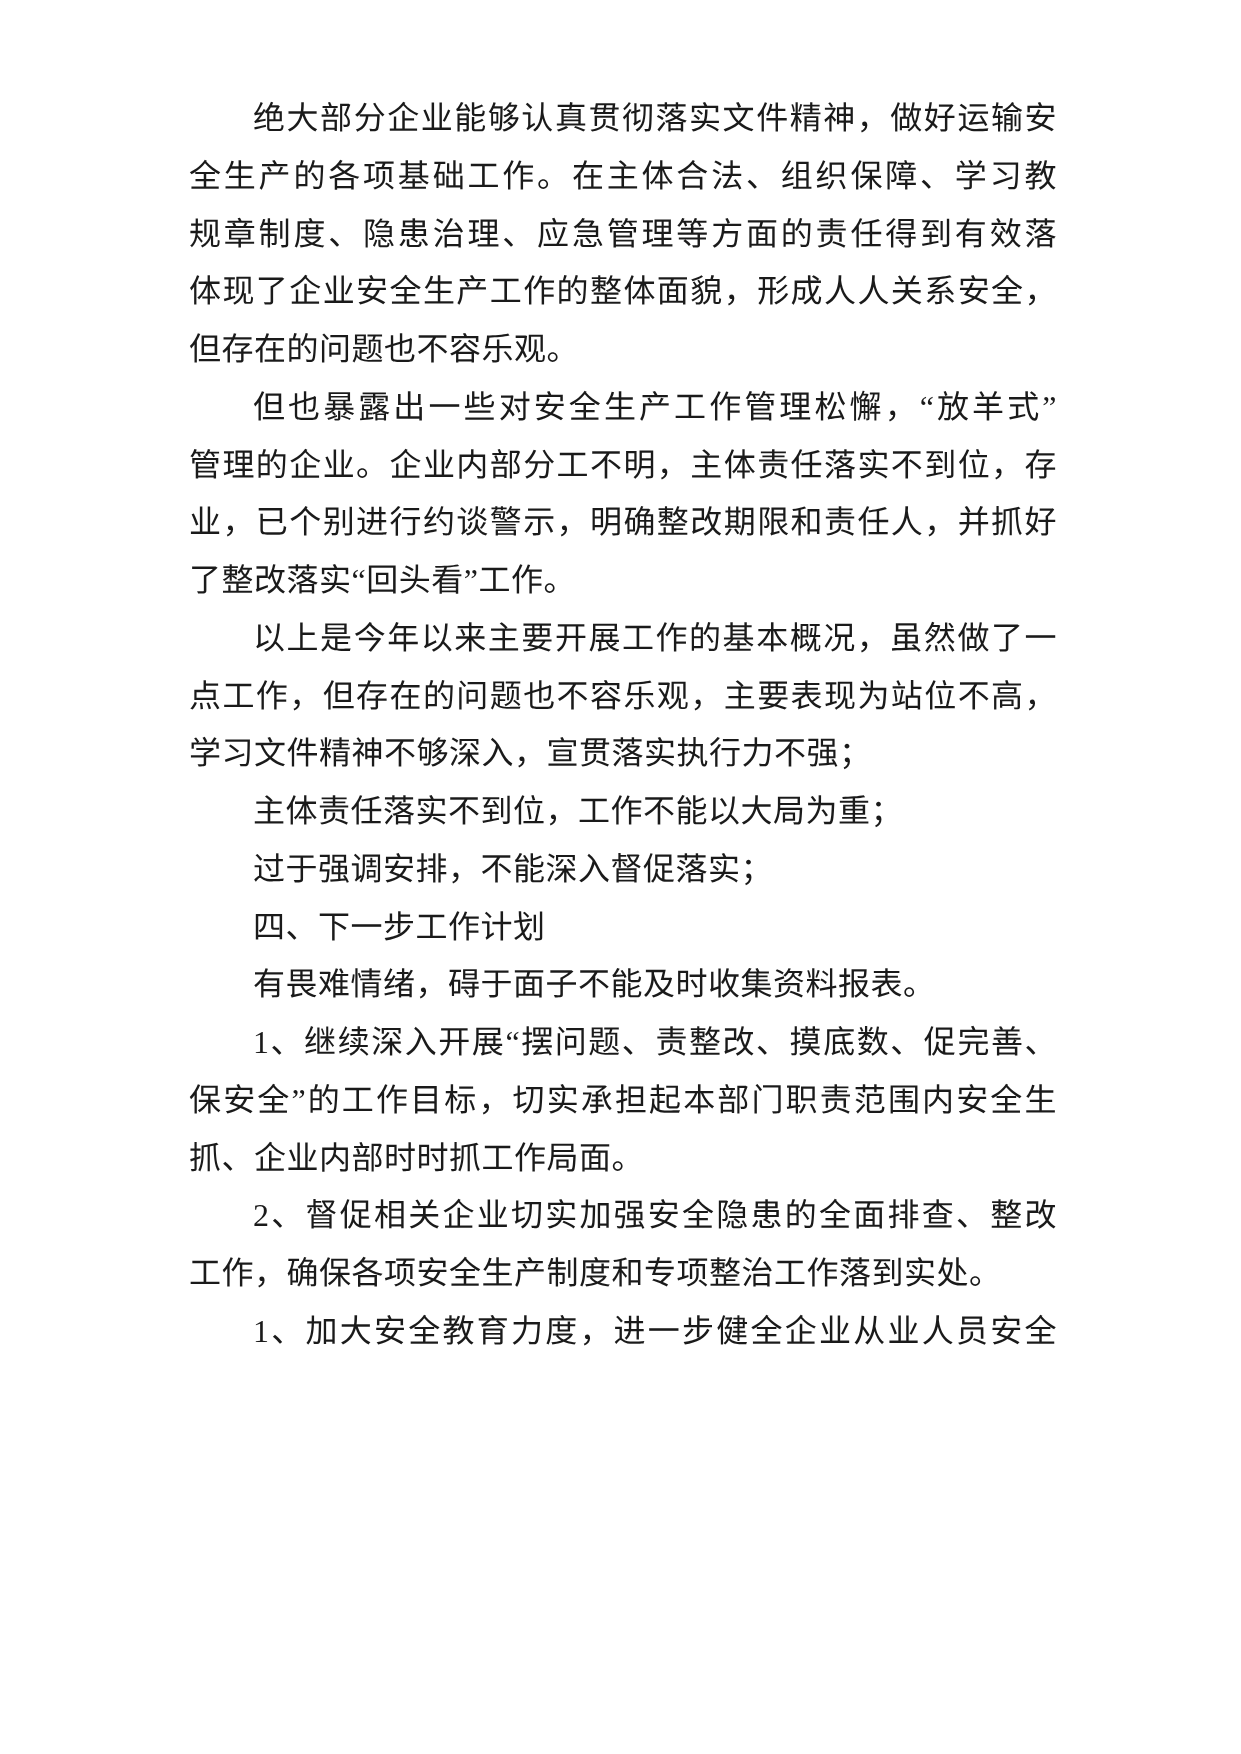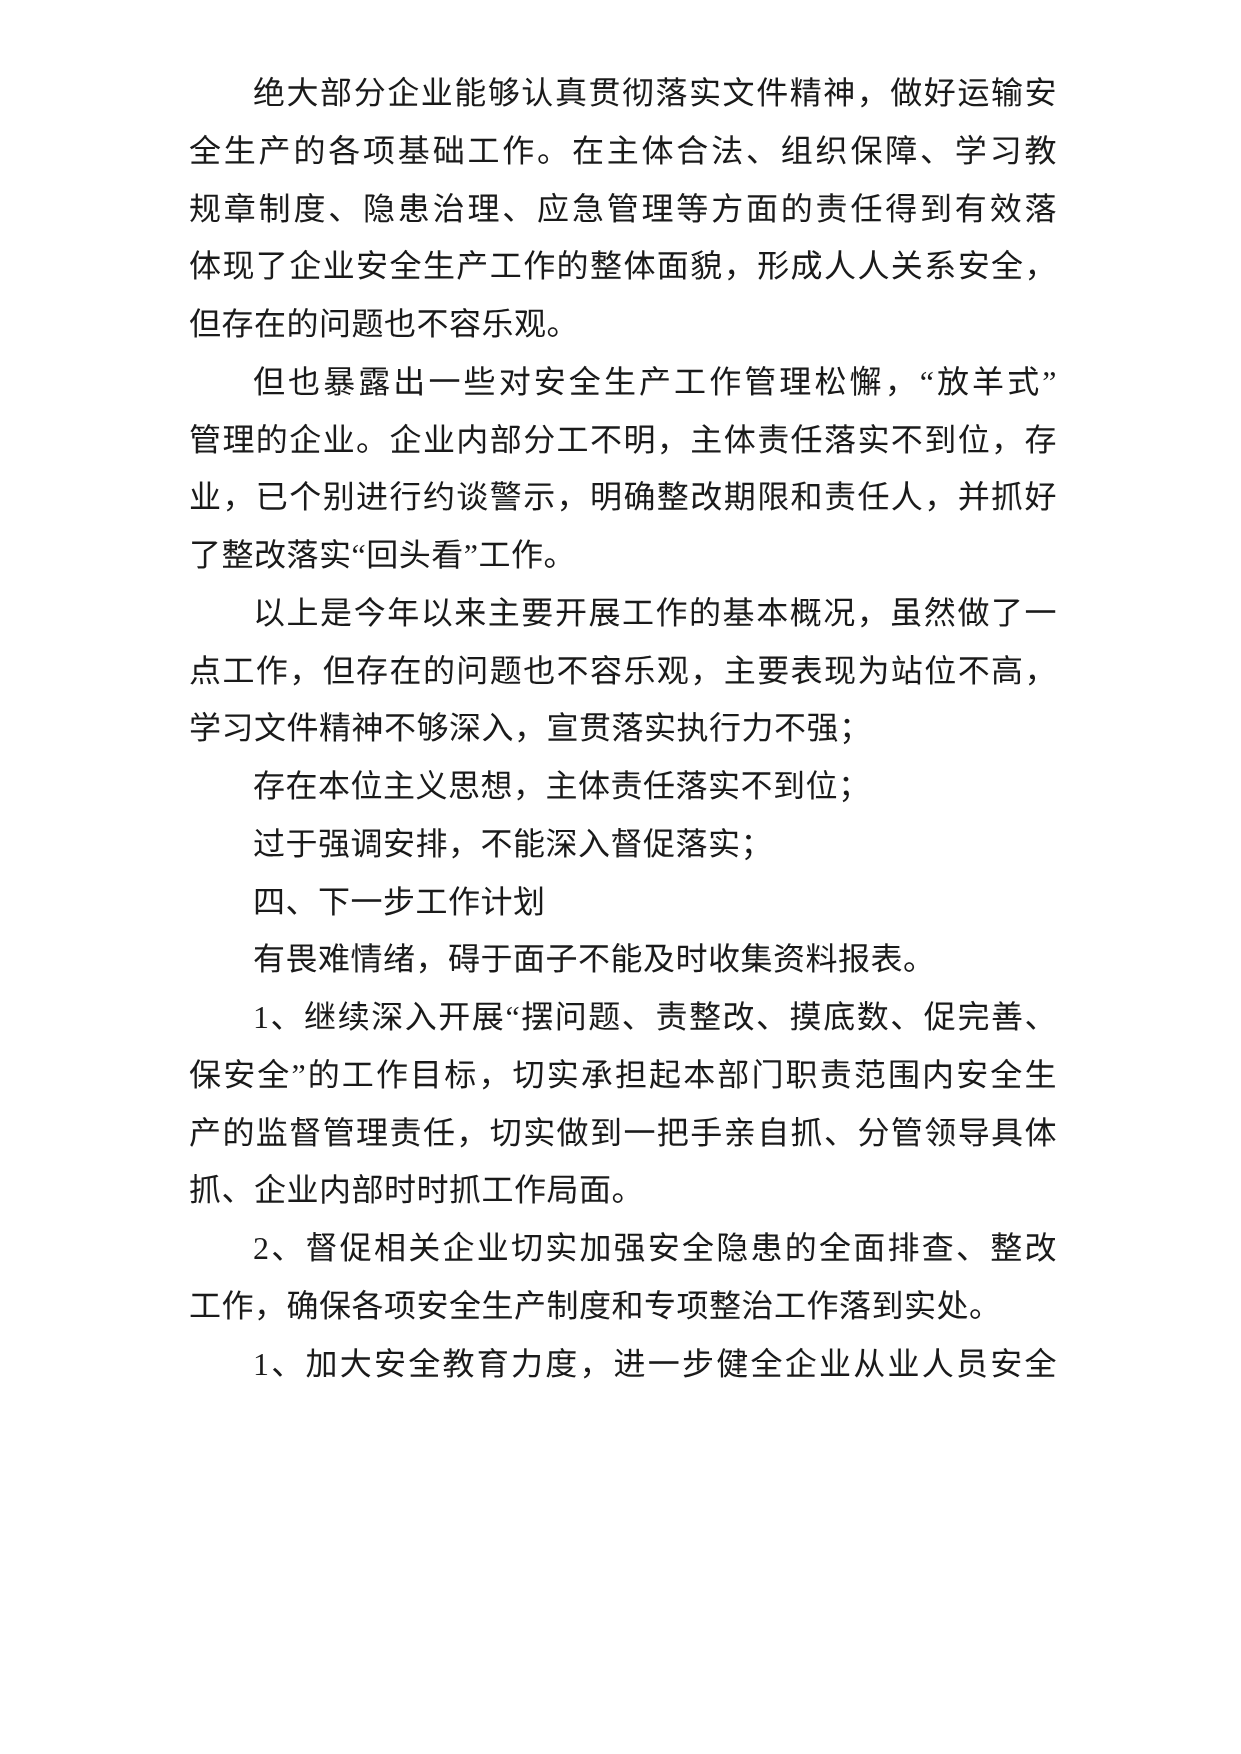--- a/index.html
+++ b/index.html
@@ -10,21 +10,21 @@
   .page {
     position: relative;
     width: 1241px;
     height: 1754px;
     background: #ffffff;
     overflow: hidden;
     font-family: "Liberation Serif", serif;
   }
   .content {
     box-sizing: border-box;
-    padding: 65px 184px 0 189px;
+    padding: 90px 184px 0 189px;
     width: 1241px;
     color: #1a1a1a;
     font-size: 32px;
     line-height: 57.75px;
     font-weight: 400;
   }
   .para { margin: 0; }
   .line {
     height: 57.75px;
     overflow: hidden;
@@ -59,39 +59,38 @@
       <div class="line end">了整改落实“回头看”工作。</div>
     </div>
 
     <div class="para">
       <div class="line fill indent">以上是今年以来主要开展工作的基本概况，虽然做了一</div>
       <div class="line fill">点工作，但存在的问题也不容乐观，主要表现为站位不高，</div>
       <div class="line end">学习文件精神不够深入，宣贯落实执行力不强；</div>
     </div>
 
     <div class="para">
-      <div class="line end indent">存在本位主义思想，主体责任落实不到位；</div>
+      <div class="line end indent">主体责任落实不到位，工作不能以大局为重；</div>
     </div>
 
     <div class="para">
       <div class="line end indent">过于强调安排，不能深入督促落实；</div>
     </div>
 
     <div class="para">
       <div class="line end indent">四、下一步工作计划</div>
     </div>
 
     <div class="para">
       <div class="line end indent">有畏难情绪，碍于面子不能及时收集资料报表。</div>
     </div>
 
     <div class="para">
       <div class="line fill indent">1、继续深入开展“摆问题、责整改、摸底数、促完善、</div>
       <div class="line fill">保安全”的工作目标，切实承担起本部门职责范围内安全生</div>
-      <div class="line fill">产的监督管理责任，切实做到一把手亲自抓、分管领导具体</div>
       <div class="line end">抓、企业内部时时抓工作局面。</div>
     </div>
 
     <div class="para">
       <div class="line fill indent">2、督促相关企业切实加强安全隐患的全面排查、整改</div>
       <div class="line end">工作，确保各项安全生产制度和专项整治工作落到实处。</div>
     </div>
 
     <div class="para">
       <div class="line fill indent">1、加大安全教育力度，进一步健全企业从业人员安全</div>

